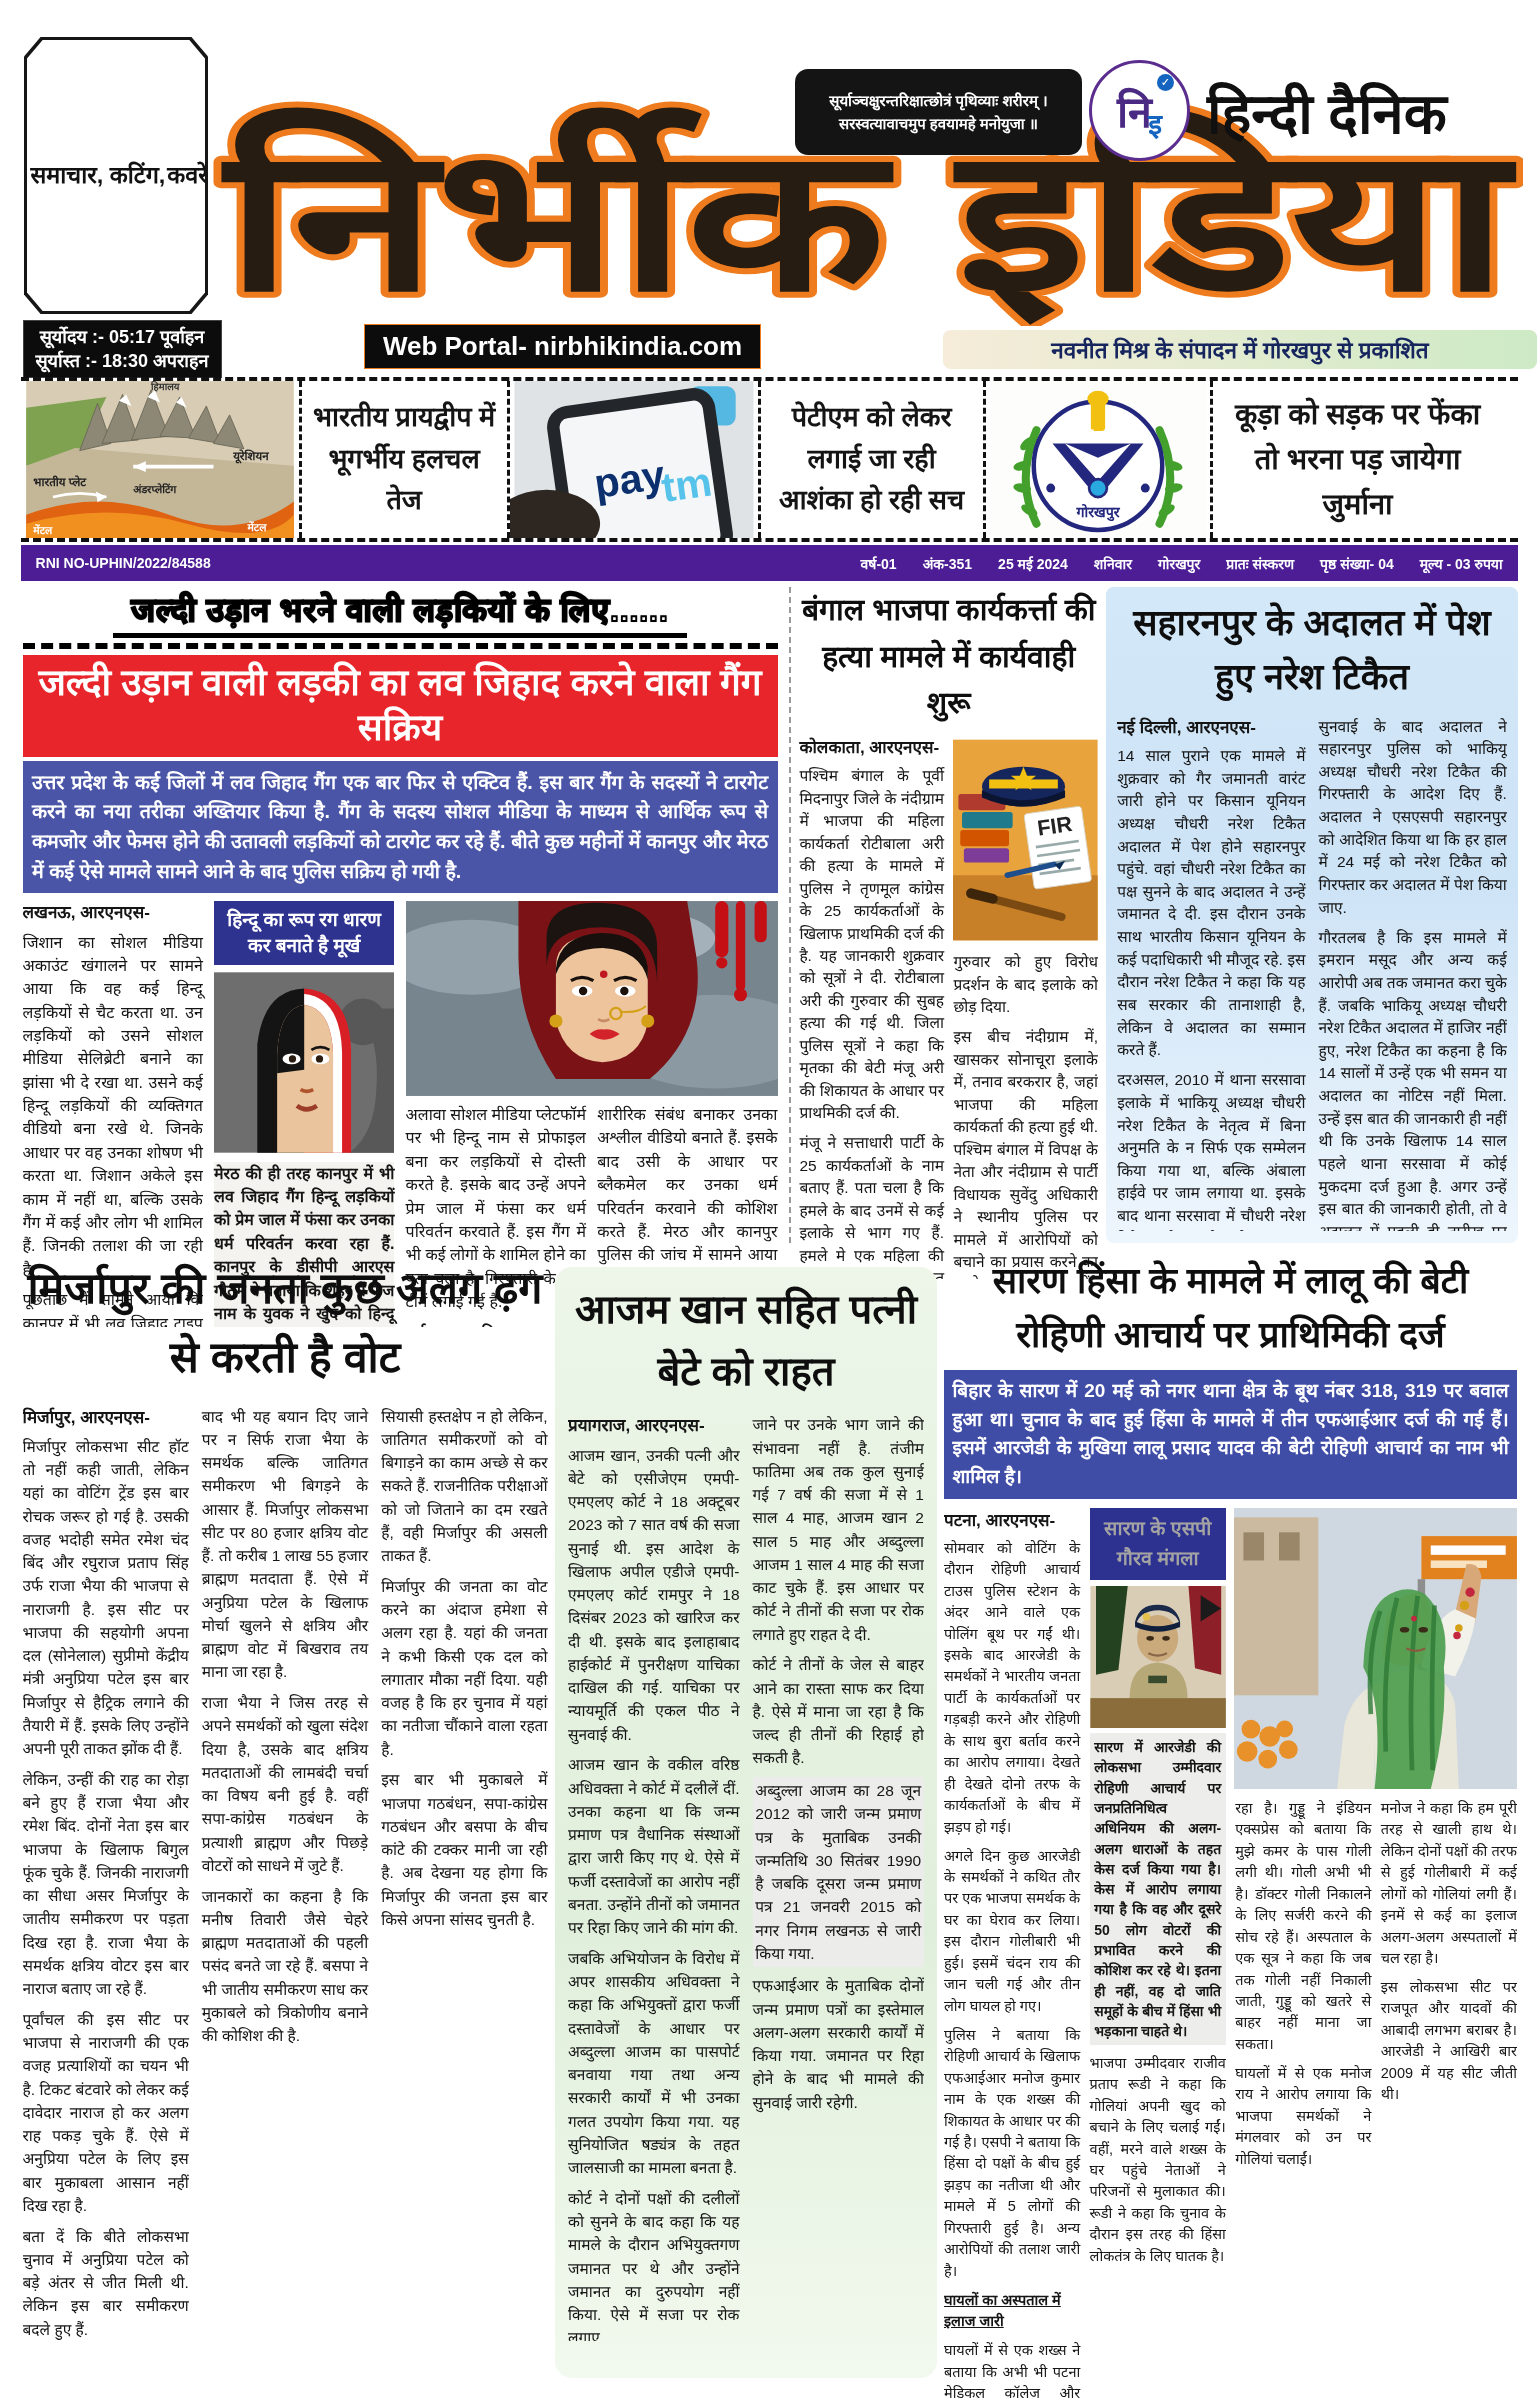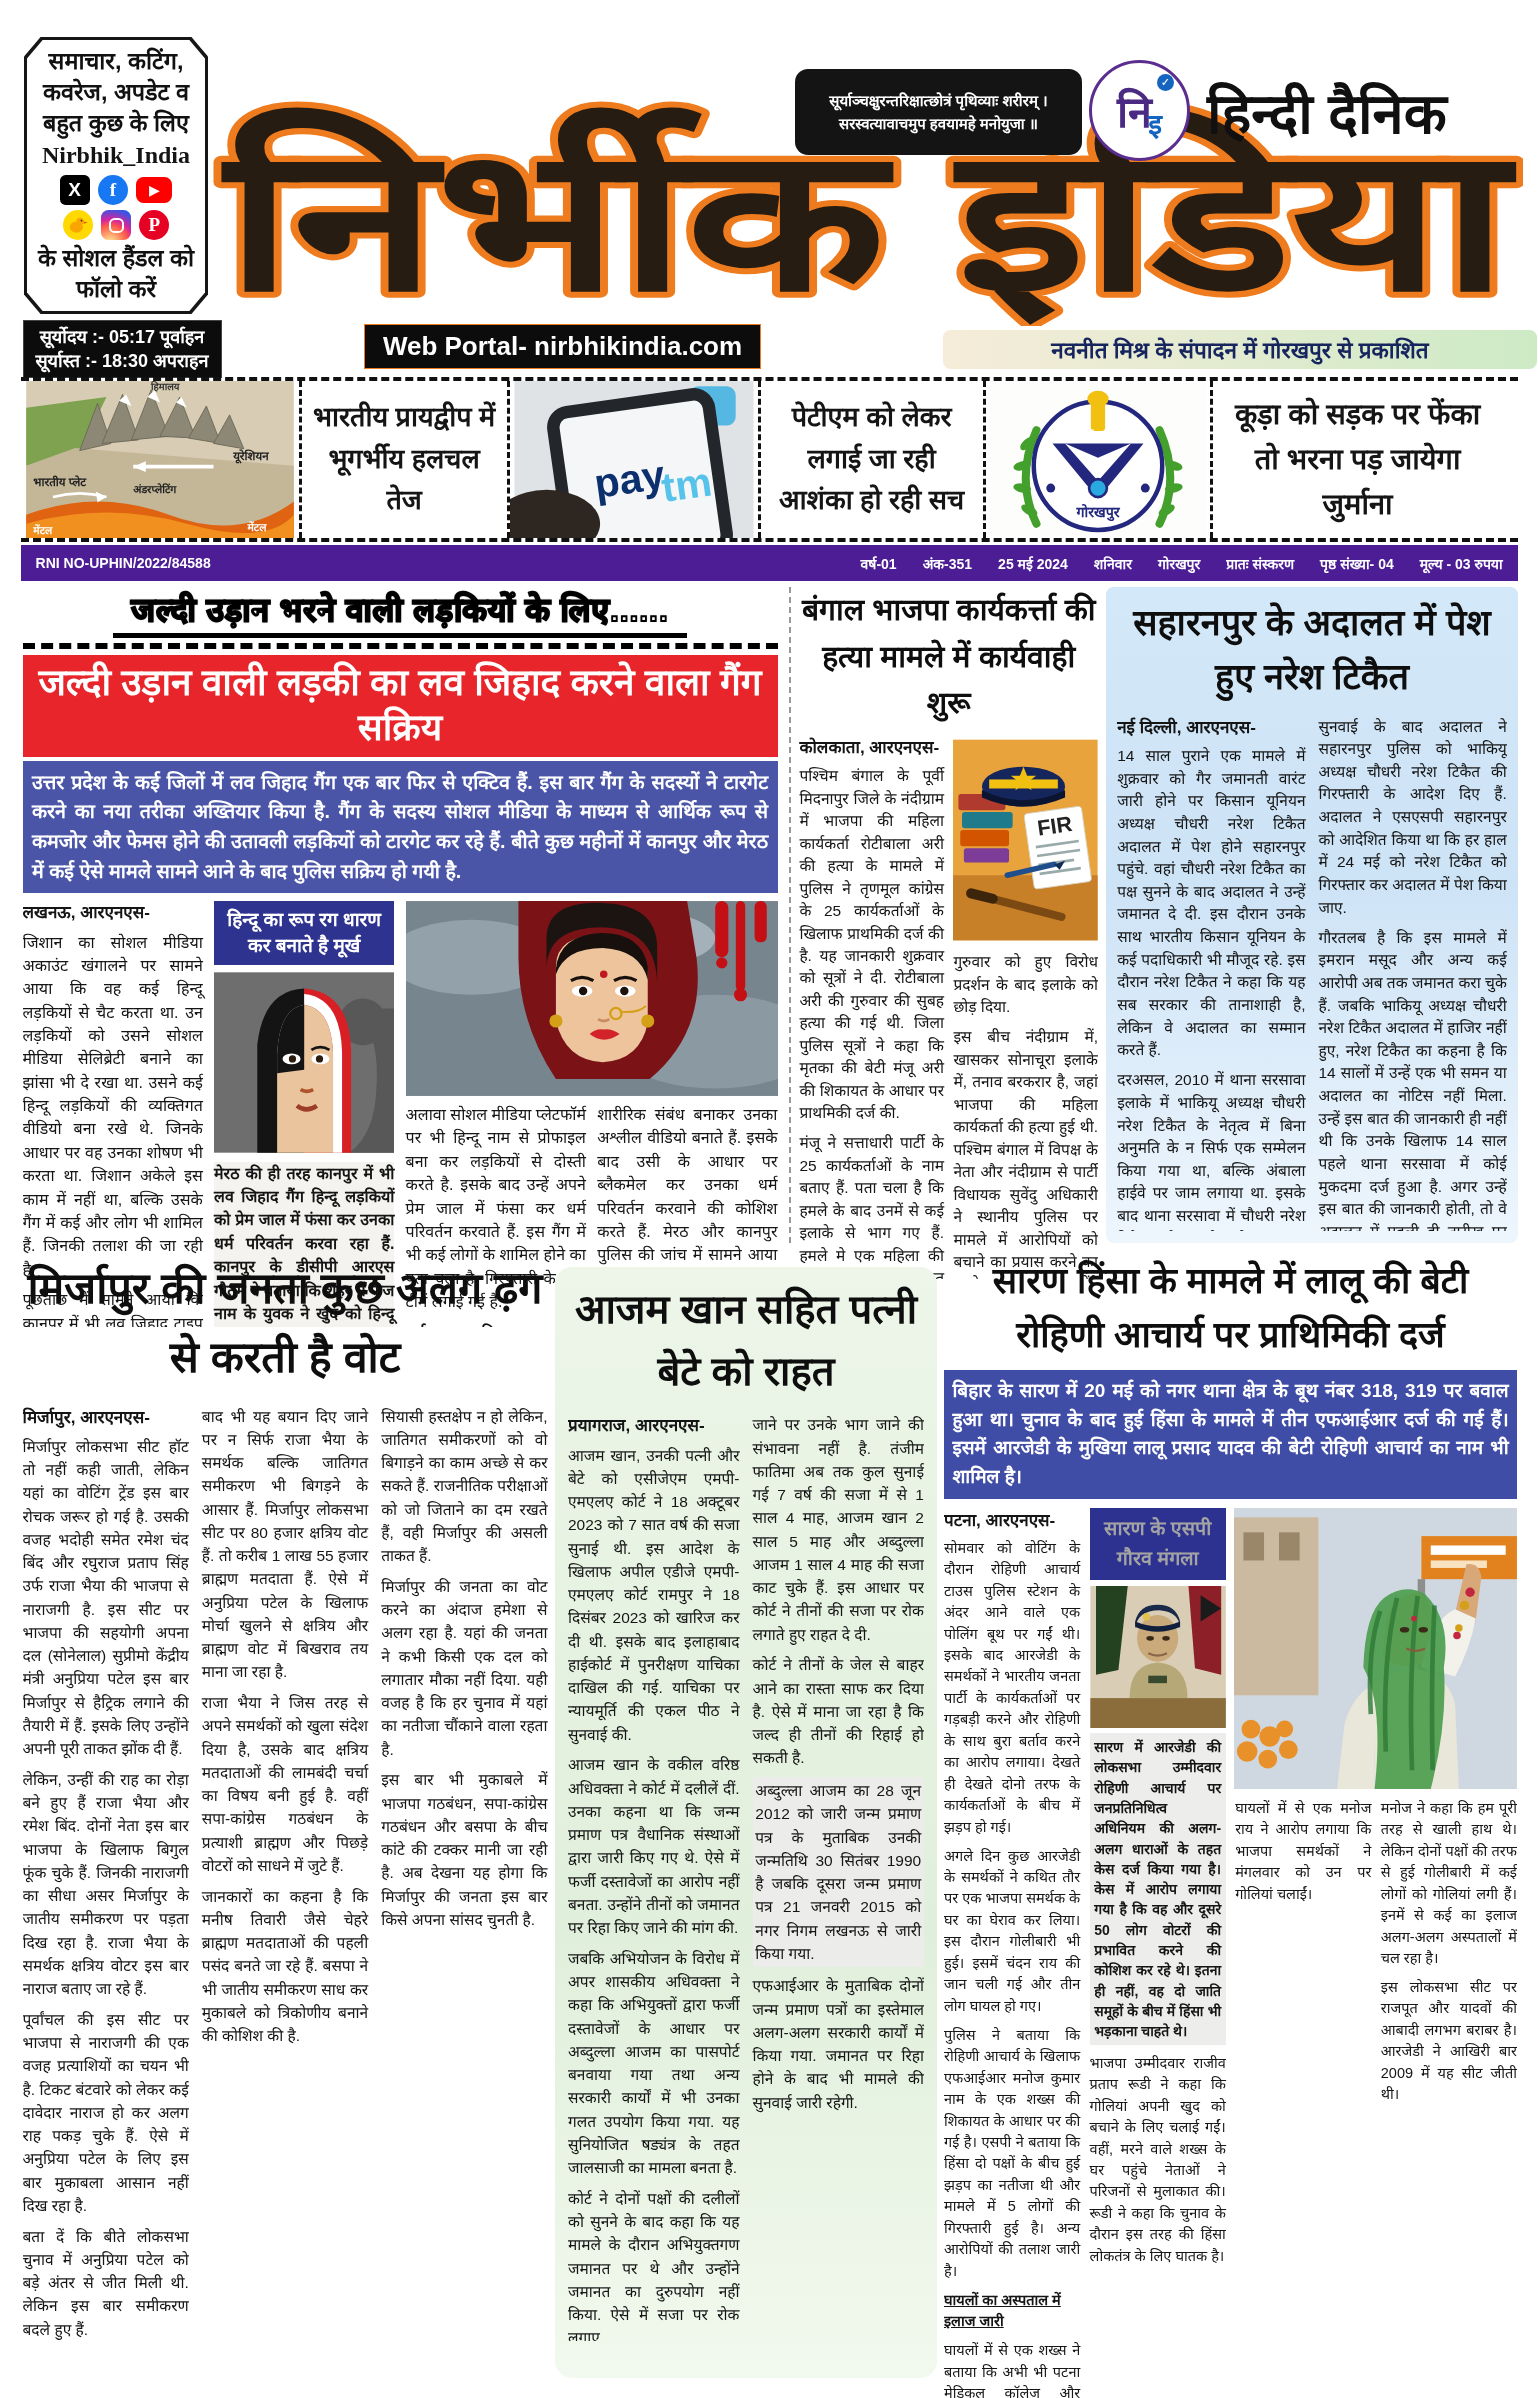--- a/index.html
+++ b/index.html
@@ -7,21 +7,21 @@
   .page {
     position:relative; width:1538px; height:2399px; margin:0 auto;
     background:#ffffff; overflow:hidden;
     font-family:"Liberation Sans","DejaVu Sans",sans-serif; color:#151515;
   }
   
   .promo-outer { position:absolute; left:24px; top:37px; width:184px; height:277px;
     background:#161616; clip-path:polygon(9% 0,91% 0,100% 7%,100% 93%,91% 100%,9% 100%,0 93%,0 7%); padding:2.8px; }
   .promo-inner { width:100%; height:100%; background:#fff;
     clip-path:polygon(9% 0,91% 0,100% 7%,100% 93%,91% 100%,9% 100%,0 93%,0 7%);
-    display:flex; flex-direction:column; align-items:center; justify-content:center; gap:1.9px; padding:7.5px 3.7px; }
+    display:flex; align-items:center; justify-content:space-between; gap:1.9px; padding:7.5px 3.7px; }
   .promo-line { font-weight:800; font-size:23.4px; line-height:1.25; color:#111; white-space:nowrap; }
   .promo-handle { font-family:"Liberation Serif","DejaVu Serif",serif; font-weight:bold; font-size:24px; margin:1.9px 0; }
   .icon-row { display:flex; gap:8.4px; margin:1.9px 0; align-items:center; }
   .sicon { width:30px; height:30px; display:flex; align-items:center; justify-content:center;
     font-weight:bold; color:#fff; font-size:19px; }
   .ic-x { background:#000; border-radius:5.6px; }
   .ic-fb { background:#1877f2; border-radius:50%; font-family:"Liberation Serif",serif; }
   .ic-yt { background:#f00; border-radius:7.5px; width:36px; height:26px; font-size:14px; }
   .ic-koo { background:#ffd900; border-radius:50%; position:relative; }
   .ic-koo svg { width:22.5px; height:22.5px; }
@@ -522,20 +522,21 @@
             <rect x="62" y="96" width="20" height="8" fill="#384a2e"></rect>
           </svg>
         </div>
         <div class="sp-caption">सारण में आरजेडी की लोकसभा उम्मीदवार रोहिणी आचार्य पर जनप्रतिनिधित्व अधिनियम की अलग-अलग धाराओं के तहत केस दर्ज किया गया है। केस में आरोप लगाया गया है कि वह और दूसरे 50 लोग वोटरों की प्रभावित करने की कोशिश कर रहे थे। इतना ही नहीं, वह दो जाति समूहों के बीच में हिंसा भी भड़काना चाहते थे।</div>
         <div>
             <p>भाजपा उम्मीदवार राजीव प्रताप रूडी ने कहा कि गोलियां अपनी खुद को बचाने के लिए चलाई गईं। वहीं, मरने वाले शख्स के घर पहुंचे नेताओं ने परिजनों से मुलाकात की। रूडी ने कहा कि चुनाव के दौरान इस तरह की हिंसा लोकतंत्र के लिए घातक है।</p>
           </div>
       </div>
       <div class="col c3">
           <div>
+            <p>रहा है। गुड्डू ने इंडियन एक्सप्रेस को बताया कि मुझे कमर के पास गोली लगी थी। गोली अभी भी है। डॉक्टर गोली निकालने के लिए सर्जरी करने की सोच रहे हैं। अस्पताल के एक सूत्र ने कहा कि जब तक गोली नहीं निकाली जाती, गुड्डू को खतरे से बाहर नहीं माना जा सकता।</p>
             <p>घायलों में से एक मनोज राय ने आरोप लगाया कि भाजपा समर्थकों ने मंगलवार को उन पर गोलियां चलाईं।</p>
           </div>
         </div>
       <div class="col c4">
           <div>
             <p>मनोज ने कहा कि हम पूरी तरह से खाली हाथ थे। लेकिन दोनों पक्षों की तरफ से हुई गोलीबारी में कई लोगों को गोलियां लगी हैं। इनमें से कई का इलाज अलग-अलग अस्पतालों में चल रहा है।</p>
             <p>इस लोकसभा सीट पर राजपूत और यादवों की आबादी लगभग बराबर है। आरजेडी ने आखिरी बार 2009 में यह सीट जीती थी।</p>
           </div>
         </div>
       <div class="rohini">

